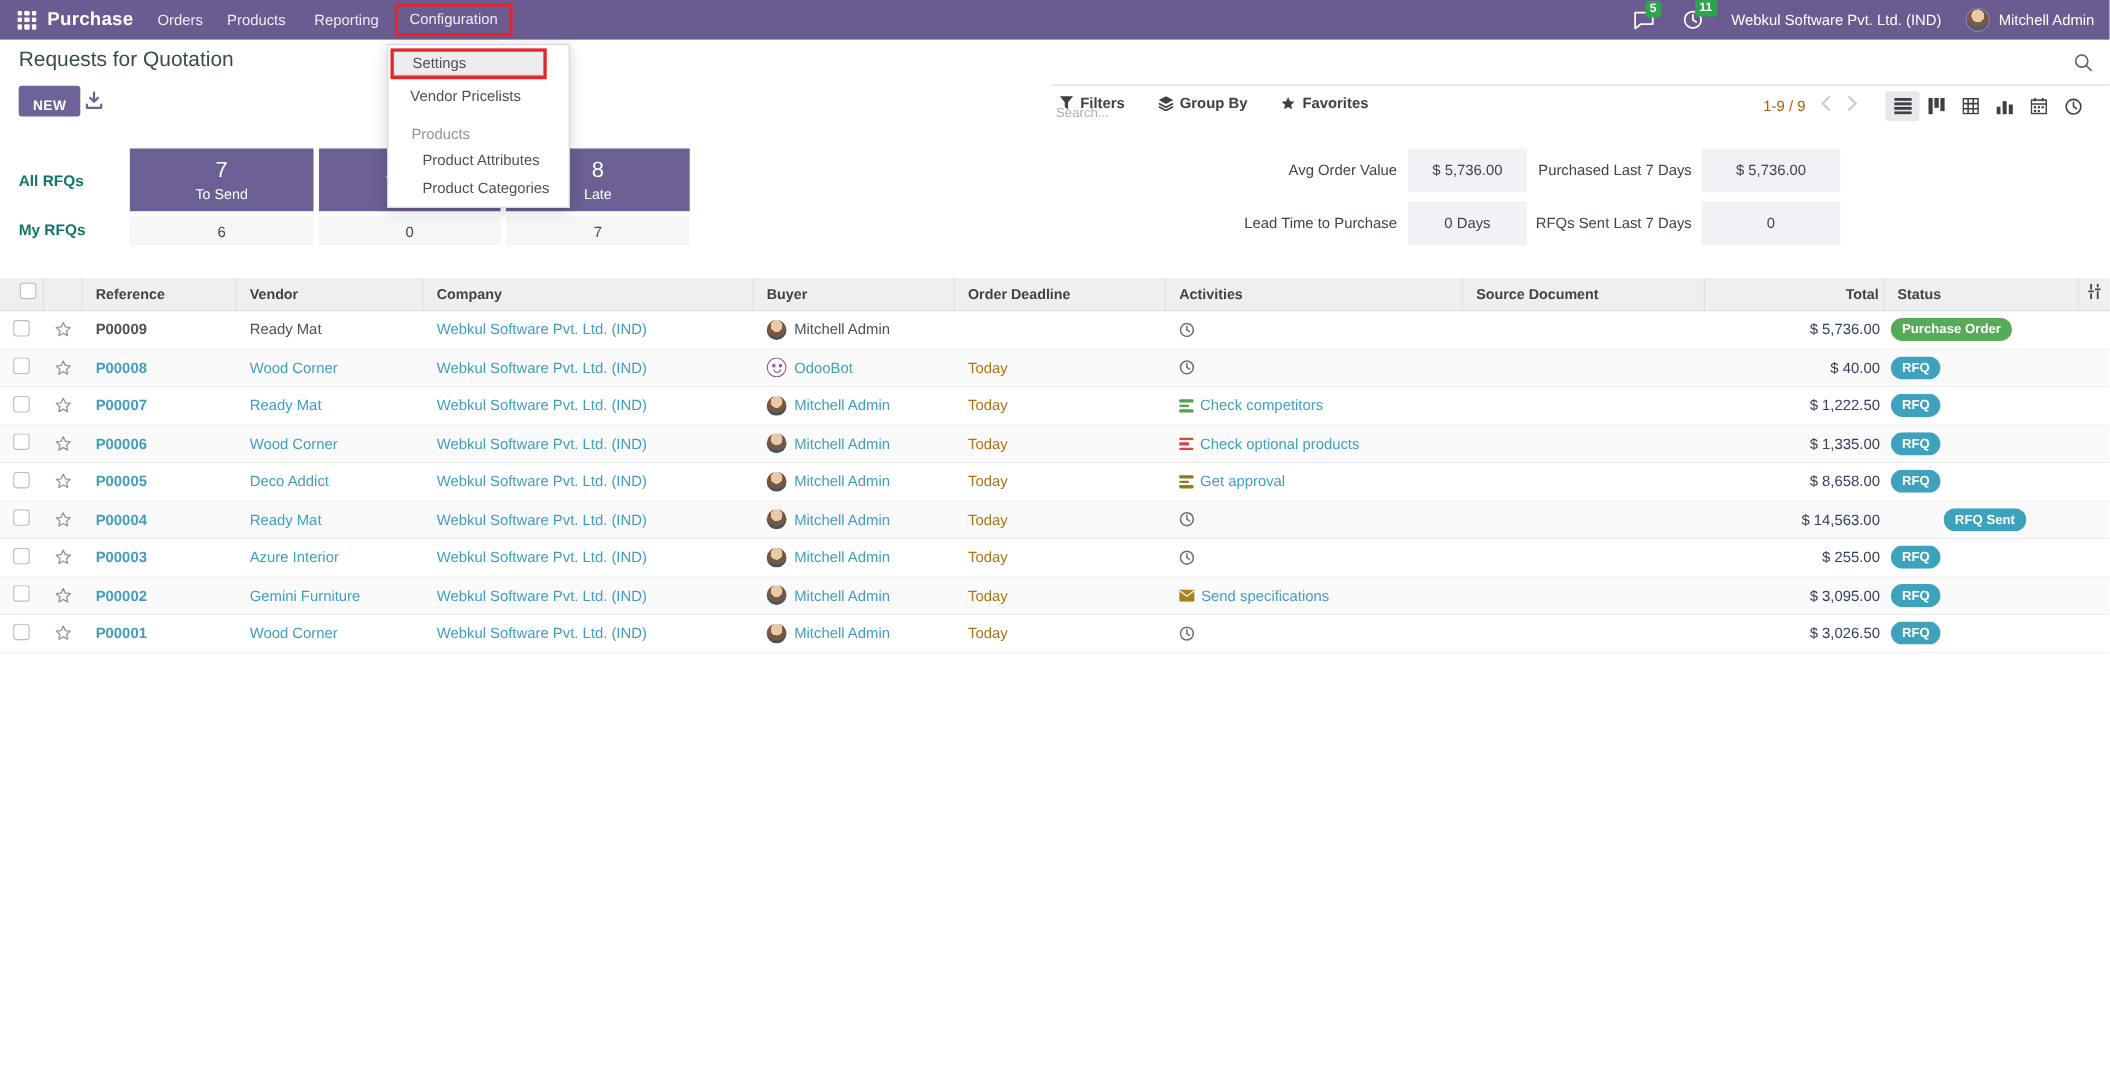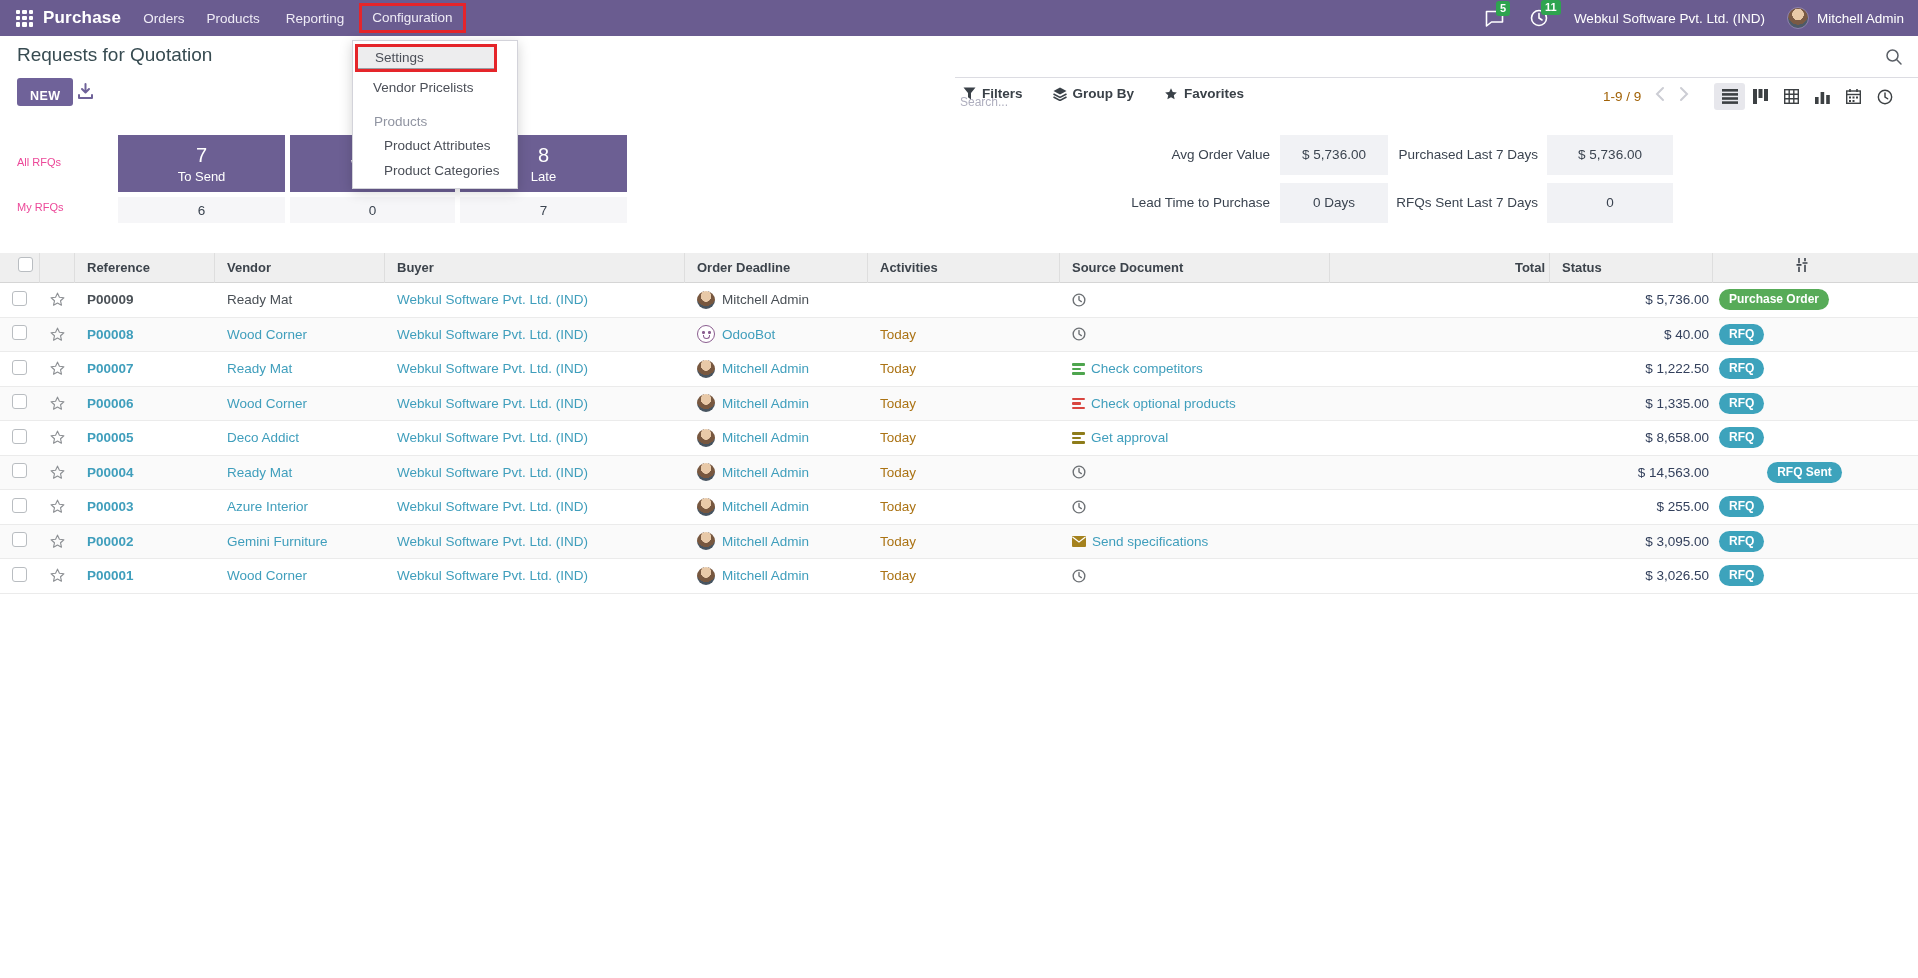--- a/index.html
+++ b/index.html
@@ -37,21 +37,21 @@
   .filter-btn { display:flex; align-items:center; gap:6px; font-size:13.5px; font-weight:600; color:#3a4148; cursor:pointer; }
   .pager { position:absolute; left:1603px; top:86px; display:flex; align-items:center; }
   .pager-text { font-size:13.5px; color:#a16207; }
   .pager-chevron { margin-left:14px; cursor:default; }
   .view-switcher { position:absolute; left:1714px; top:83px; display:flex; align-items:center; }
   .vs-icon { width:31px; height:27px; display:flex; align-items:center; justify-content:center; cursor:pointer; border-radius:3px; }
   .vs-icon.active { background:#e7e7ec; }
 
   
   .dashboard { position:absolute; top:128px; left:0; right:0; height:104px; background:#fff; }
-  .kpi-row-label { position:absolute; left:17px; font-size:11px; color:#ec4899; }
+  .kpi-row-label { position:absolute; left:17px; font-size:14px; color:#0f766e;font-weight:bold; }
   .kpi-row-label.r0 { top:28px; }
   .kpi-row-label.r1 { top:73px; }
   .kpi-box { position:absolute; top:7px; height:57px; background:#6c5f93; color:#fff; display:flex; flex-direction:column; align-items:center; justify-content:center; cursor:pointer; }
   .kpi-box .num { font-size:20px; line-height:1.15; }
   .kpi-box .lbl { font-size:13px; margin-top:2px; }
   .kpi-sub { position:absolute; top:69px; height:26px; background:#f6f6f8; color:#3b4450; display:flex; align-items:center; justify-content:center; font-size:13.5px; cursor:pointer; }
   .kpi-c0 { left:118px; width:167px; }
   .kpi-c1 { left:290px; width:165px; }
   .kpi-c2 { left:460px; width:167px; }
   .stat-label { position:absolute; width:150px; text-align:right; font-size:13.5px; color:#3b4450; line-height:40px; }
@@ -293,20 +293,21 @@
       <div class="kpi-sub kpi-c1">0</div>
       <div class="kpi-sub kpi-c2">7</div>
     </section>
 
   <section class="listview">
     <div class="lv-grid lv-header" id="lv-header">
         <div class="hcell no-pad"><input class="header-checkbox" type="checkbox" style=""></div>
         <div class="hcell no-pad"></div>
         <div class="hcell">Reference</div>
         <div class="hcell">Vendor</div>
+        <div class="hcell">Company</div>
         <div class="hcell">Buyer</div>
         <div class="hcell">Order Deadline</div>
         <div class="hcell">Activities</div>
         <div class="hcell">Source Document</div>
         <div class="hcell right">Total</div>
         <div class="hcell">Status</div>
         <div class="hcell no-pad last"><svg width="14" height="14" viewBox="0 0 14 14">
             <g stroke="#3c434b" stroke-width="1.6" fill="none">
               <path d="M4 0v5.2M4 8.8V14M10 0v3.2M10 6.8V14"></path>
               <path d="M1.5 6.9h5M7.5 5h5"></path>

